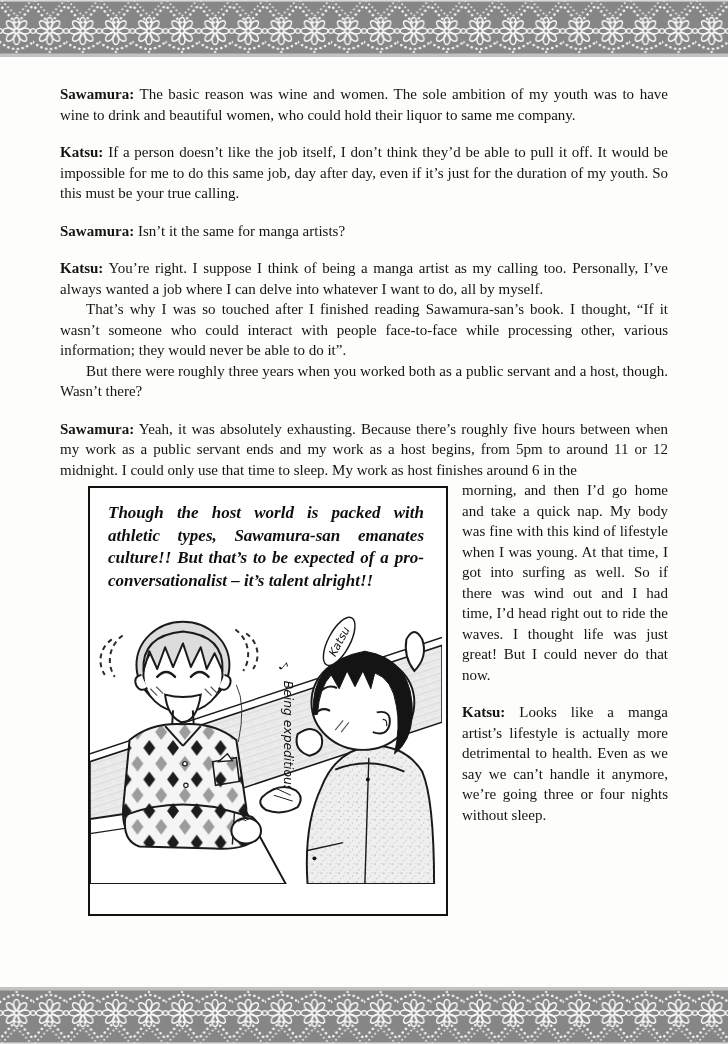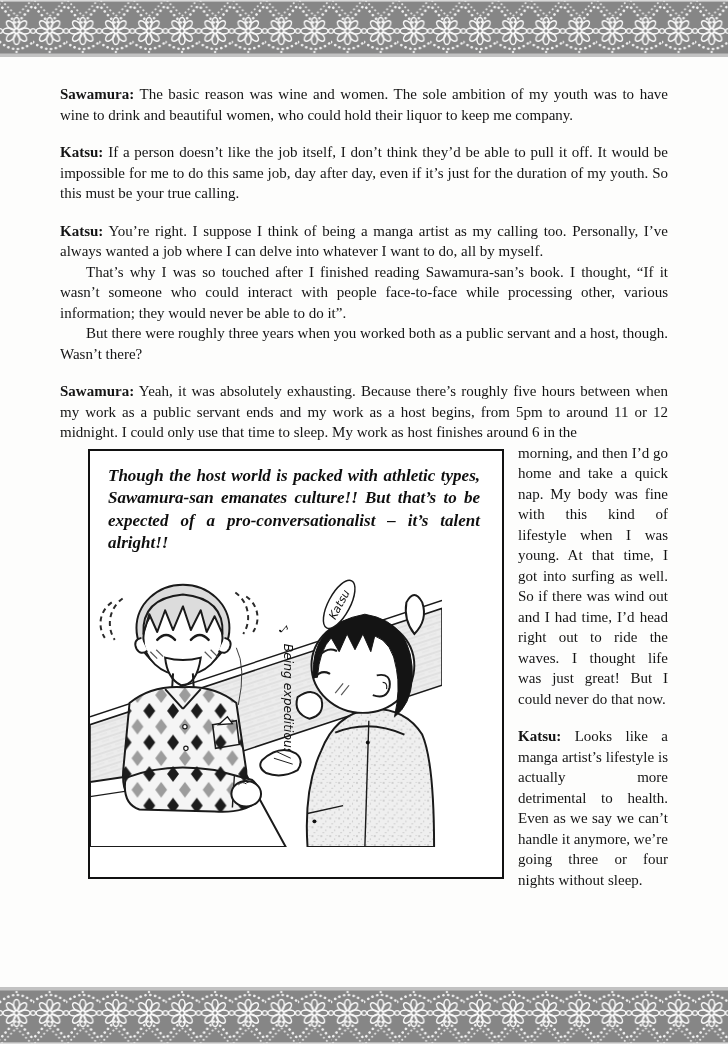--- a/index.html
+++ b/index.html
@@ -15,21 +15,21 @@
   .content{
     position:absolute;top:84px;left:60px;width:608px;
     font-size:15px;line-height:20.5px;text-align:justify;
   }
   .para{margin:0 0 17px 0}
   .para b{font-weight:bold}
   .cont{display:block;text-indent:26px}
   .no-gap{margin-bottom:0}
   .panel{
     float:left;box-sizing:border-box;
-    width:416px;height:430px;border:2px solid #111;
+    width:360px;height:430px;border:2px solid #111;
     margin:6px 14px 0 28px;background:#fff;
   }
   .caption{
     font-weight:bold;font-style:italic;
     font-size:17px;line-height:22.5px;text-align:justify;
     padding:14px 22px 4px 18px;color:#0f0f0f;
   }
   .art{display:block;width:352px;height:288px}
   .clear{clear:both}
 </style>
@@ -82,24 +82,25 @@
   </defs>
 </svg>
 
 <svg class="lace lace-top" width="728" height="57">
   <rect width="728" height="57" fill="url(#lacepat)"></rect>
 </svg>
 
 <div class="content">
 
 
-  <p class="para"><b>Sawamura:</b> <span>The basic reason was wine and women. The sole ambition of my youth was to have wine to drink and beautiful women, who could hold their liquor to keep me company.</span></p>
+  <p class="para"><b>Sawamura:</b> <span>The basic reason was wine and women. The sole ambition of my youth was to have wine to drink and beautiful women, who could hold their liquor to same me company.</span></p>
 
   <p class="para"><b>Katsu:</b> <span>If a person doesn’t like the job itself, I don’t think they’d be able to pull it off. It would be impossible for me to do this same job, day after day, even if it’s just for the duration of my youth. So this must be your true calling.</span></p>
 
+  <p class="para"><b>Sawamura:</b> <span>Isn’t it the same for manga artists?</span></p>
 
   <p class="para"><b>Katsu:</b> <span>You’re right. I suppose I think of being a manga artist as my calling too. Personally, I’ve always wanted a job where I can delve into whatever I want to do, all by myself.</span><span class="cont">That’s why I was so touched after I finished reading Sawamura-san’s book. I thought, “If it wasn’t someone who could interact with people face-to-face while processing other, various information; they would never be able to do it”.</span><span class="cont">But there were roughly three years when you worked both as a public servant and a host, though. Wasn’t there?</span></p>
 
   <p class="para no-gap"><b>Sawamura:</b> <span>Yeah, it was absolutely exhausting. Because there’s roughly five hours between when my work as a public servant ends and my work as a host begins, from 5pm to around 11 or 12 midnight. I could only use that time to sleep. My work as host finishes around 6 in the</span></p>
 
   <div class="panel">
     <div class="caption">Though the host world is packed with athletic types, Sawamura-san emanates culture!! But that’s to be expected of a pro-conversationalist – it’s talent alright!!</div>
 
     <svg class="art" viewBox="0 0 356 292" preserveAspectRatio="none">
 

